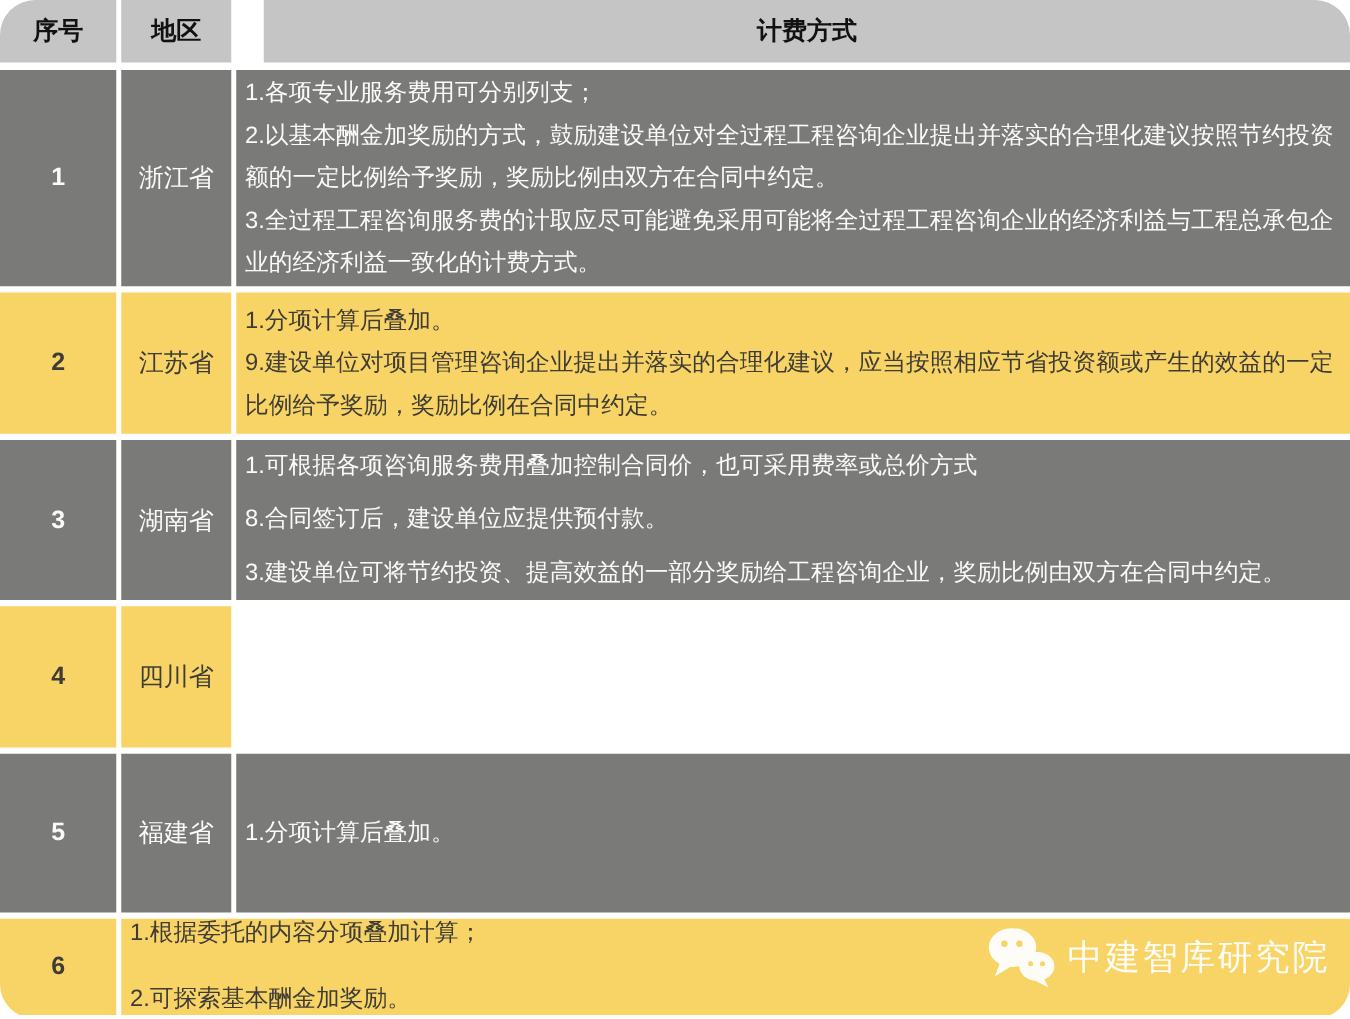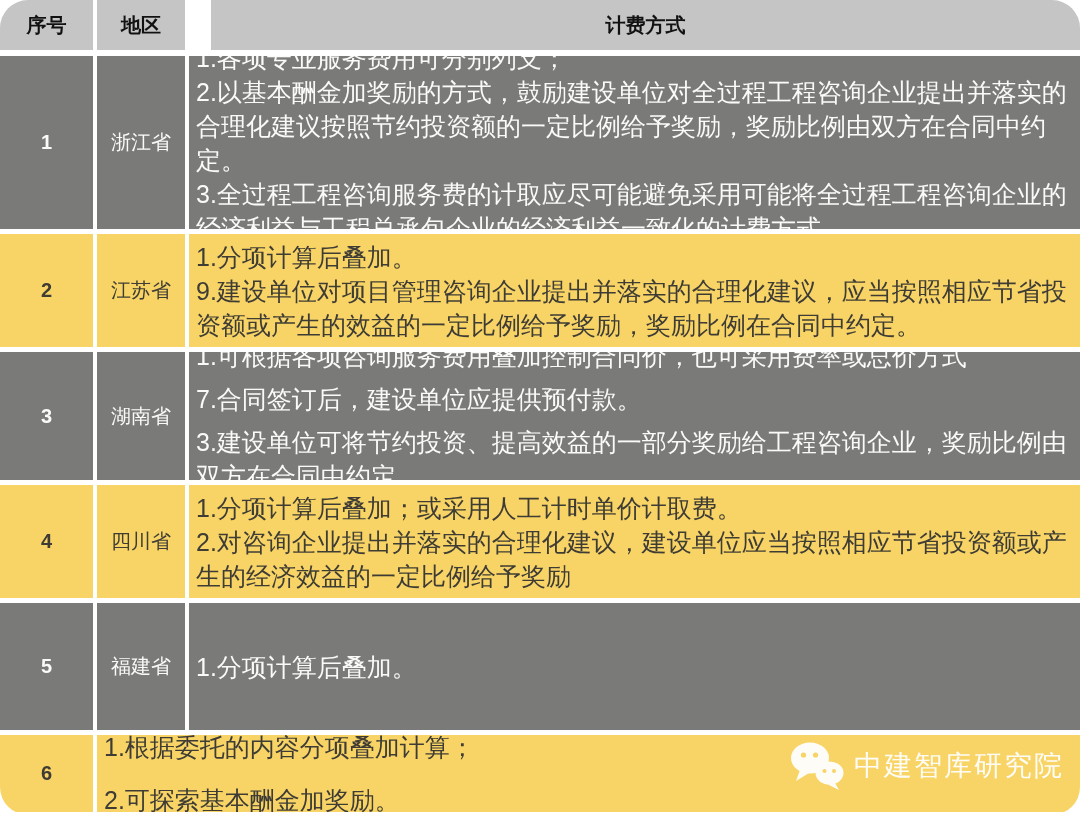--- a/index.html
+++ b/index.html
@@ -10,21 +10,21 @@
   }
   *{box-sizing:border-box;margin:0;padding:0;}
   html,body{background:#fff;}
   body{font-family:"Liberation Sans","DejaVu Sans",sans-serif;}
   .page{position:relative;width:1080px;height:815px;background:var(--sep);overflow:hidden;border-radius:28px;}
   .row{display:flex;gap:4px;background:var(--sep);margin-bottom:5px;width:100%;}
   .cell{display:flex;align-items:center;justify-content:center;}
   .num-cell{width:93px;flex:0 0 93px;font-size:20px;font-weight:bold;}
   .region-cell{width:88px;flex:0 0 88px;font-size:20px;}
   .content-cell{flex:1 1 auto;flex-direction:column;align-items:stretch;justify-content:center;
-    padding:4px 6px 4px 7px;font-size:25px;line-height:34px;overflow:hidden;}
+    padding:4px 6px 4px 7px;font-size:19px;line-height:34px;overflow:hidden;}
   .header-row{height:50px;margin-bottom:6px;}
   .header-row .cell{background:var(--header-bg);color:var(--header-text);font-weight:bold;font-size:20px;line-height:50px;}
   .header-row .content-cell{flex-direction:row;align-items:center;justify-content:center;padding:16px;margin-left:22px;}
   .gray .cell{background:var(--gray-bg);color:var(--gray-text);}
   .yellow .cell{background:var(--yellow-bg);color:var(--yellow-text);}
   .item{margin:0;}
   .r0{height:173px;} .r1{height:113px;} .r2{height:128px;}
   .r3{height:113px;} .r4{height:127px;} .r5{height:77px;margin-bottom:0;}
   .r2 .item + .item{margin-top:9px;}
   .r4 .item + .item{margin-top:6px;}
@@ -61,31 +61,27 @@
     <div class="cell content-cell">
           <div class="item">1.分项计算后叠加。</div>
           <div class="item">9.建设单位对项目管理咨询企业提出并落实的合理化建议，应当按照相应节省投资额或产生的效益的一定比例给予奖励，奖励比例在合同中约定。</div>
         </div>
   </div>
       <div class="row r2 gray">
     <div class="cell num-cell">3</div>
     <div class="cell region-cell">湖南省</div>
     <div class="cell content-cell">
           <div class="item">1.可根据各项咨询服务费用叠加控制合同价，也可采用费率或总价方式</div>
-          <div class="item">7.合同签订后，建设单位应提供预付款。</div>
+          <div class="item">8.合同签订后，建设单位应提供预付款。</div>
           <div class="item">3.建设单位可将节约投资、提高效益的一部分奖励给工程咨询企业，奖励比例由双方在合同中约定。</div>
         </div>
   </div>
       <div class="row r3 yellow">
     <div class="cell num-cell">4</div>
     <div class="cell region-cell">四川省</div>
-    <div class="cell content-cell">
-          <div class="item">1.分项计算后叠加；或采用人工计时单价计取费。</div>
-          <div class="item">2.对咨询企业提出并落实的合理化建议，建设单位应当按照相应节省投资额或产生的经济效益的一定比例给予奖励</div>
-        </div>
   </div>
       <div class="row r4 gray">
     <div class="cell num-cell">5</div>
     <div class="cell region-cell">福建省</div>
     <div class="cell content-cell">
           <div class="item">1.分项计算后叠加。</div>
         </div>
   </div>
       <div class="row r5 yellow">
     <div class="cell num-cell">6</div>

